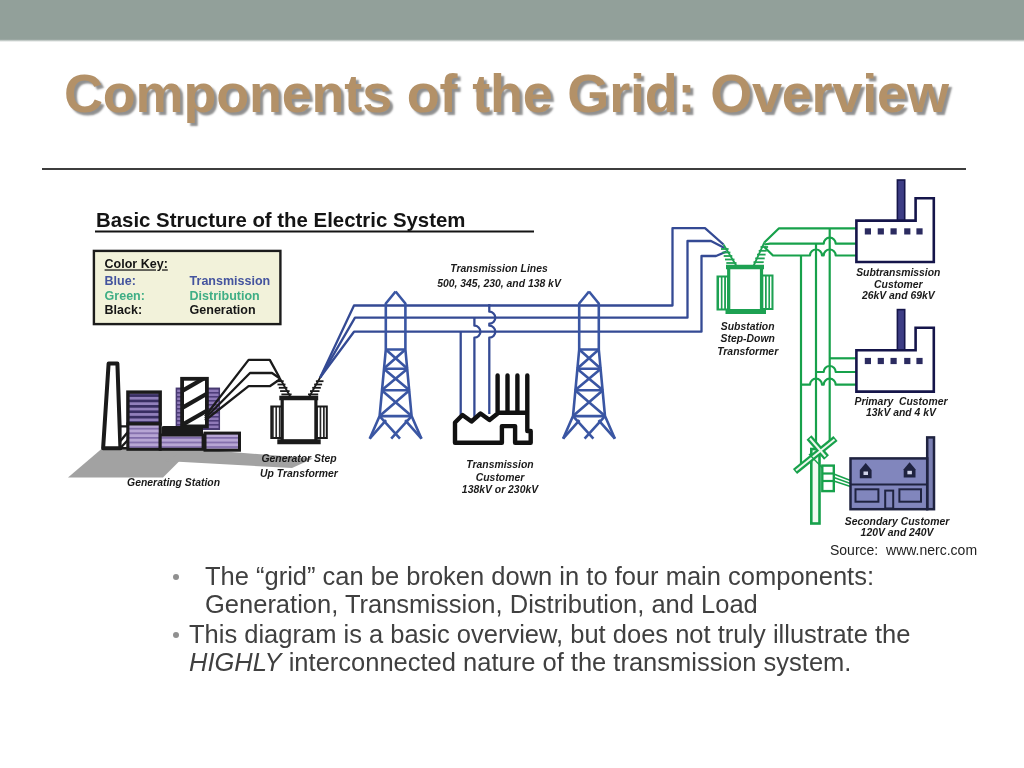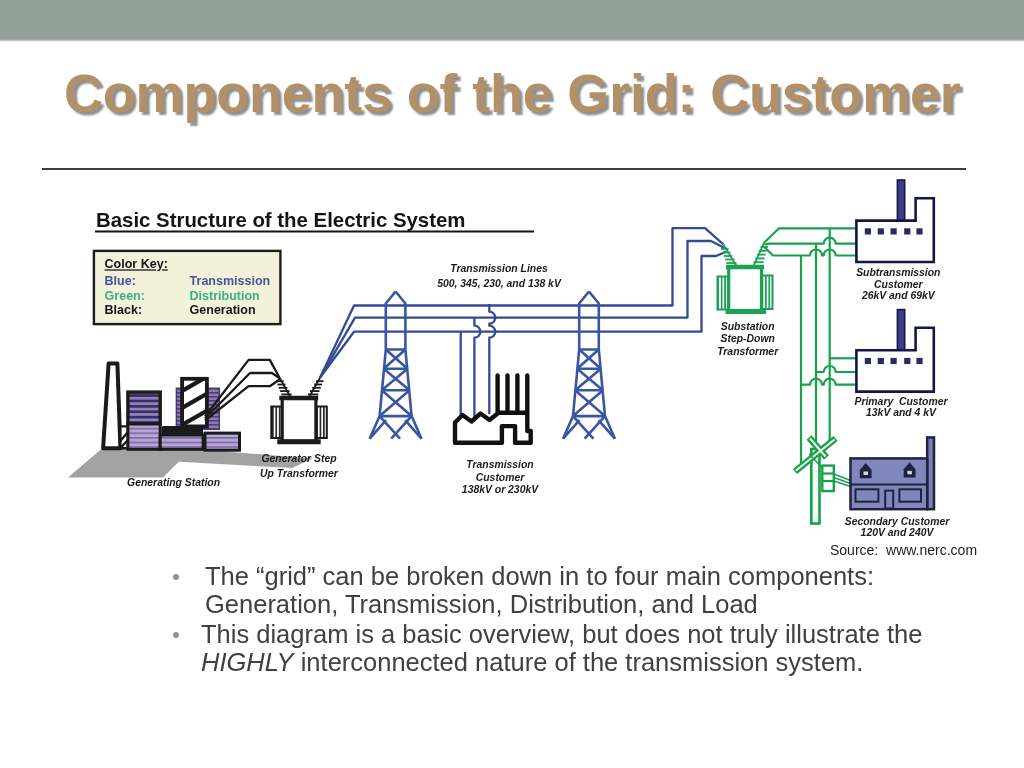--- a/index.html
+++ b/index.html
@@ -13,21 +13,21 @@
 #bullets{position:absolute;left:0;top:0;font-size:25.5px;color:#404040;line-height:28.6px}
 .dot{position:absolute;width:6px;height:6px;border-radius:3px;background:#909090}
 .bt{position:absolute;white-space:pre}
 svg{position:absolute;left:0;top:0}
 .lbl{font:italic bold 10.4px "Liberation Sans",sans-serif;fill:#1a1a1a}
 .key{font:bold 12.5px "Liberation Sans",sans-serif}
 </style>
 </head>
 <body>
 <div id="topbar"></div>
-<div id="title">Components of the Grid: Customer</div>
+<div id="title">Components of the Grid: Overview</div>
 <div id="rule"></div>
 
 <svg width="1024" height="768" viewBox="0 0 1024 768">
 
   <text x="96" y="227" style="font:bold 20.4px 'Liberation Sans',sans-serif" fill="#141414">Basic Structure of the Electric System</text>
   <line x1="95" y1="231.5" x2="534" y2="231.5" stroke="#141414" stroke-width="2.2"></line>
 
   <rect x="93.9" y="250.9" width="186.5" height="73.2" fill="#f2f2da" stroke="#1c1c1c" stroke-width="2.4"></rect>
   <text x="104.6" y="268.4" class="key" fill="#141414" text-decoration="underline">Color Key:</text>
   <text x="104.6" y="284.6" class="key" fill="#44549e">Blue:</text>
@@ -247,15 +247,15 @@
   </g>
   <text x="830" y="555" font-size="14" fill="#222" style="font-family:'Liberation Sans',sans-serif">Source:&nbsp;&nbsp;www.nerc.com</text>
   </g>
 </svg>
 
 <div id="bullets">
  <div class="dot" style="left:172.5px;top:574px"></div>
  <div class="bt" style="left:205px;top:561.5px">The “grid” can be broken down in to four main components:
 Generation, Transmission, Distribution, and Load</div>
  <div class="dot" style="left:172.5px;top:632px"></div>
- <div class="bt" style="left:201px;top:619.5px">This diagram is a basic overview, but does not truly illustrate the
+ <div class="bt" style="left:189px;top:619.5px">This diagram is a basic overview, but does not truly illustrate the
 <i>HIGHLY</i> interconnected nature of the transmission system.</div>
 </div>
 
 </body></html>

